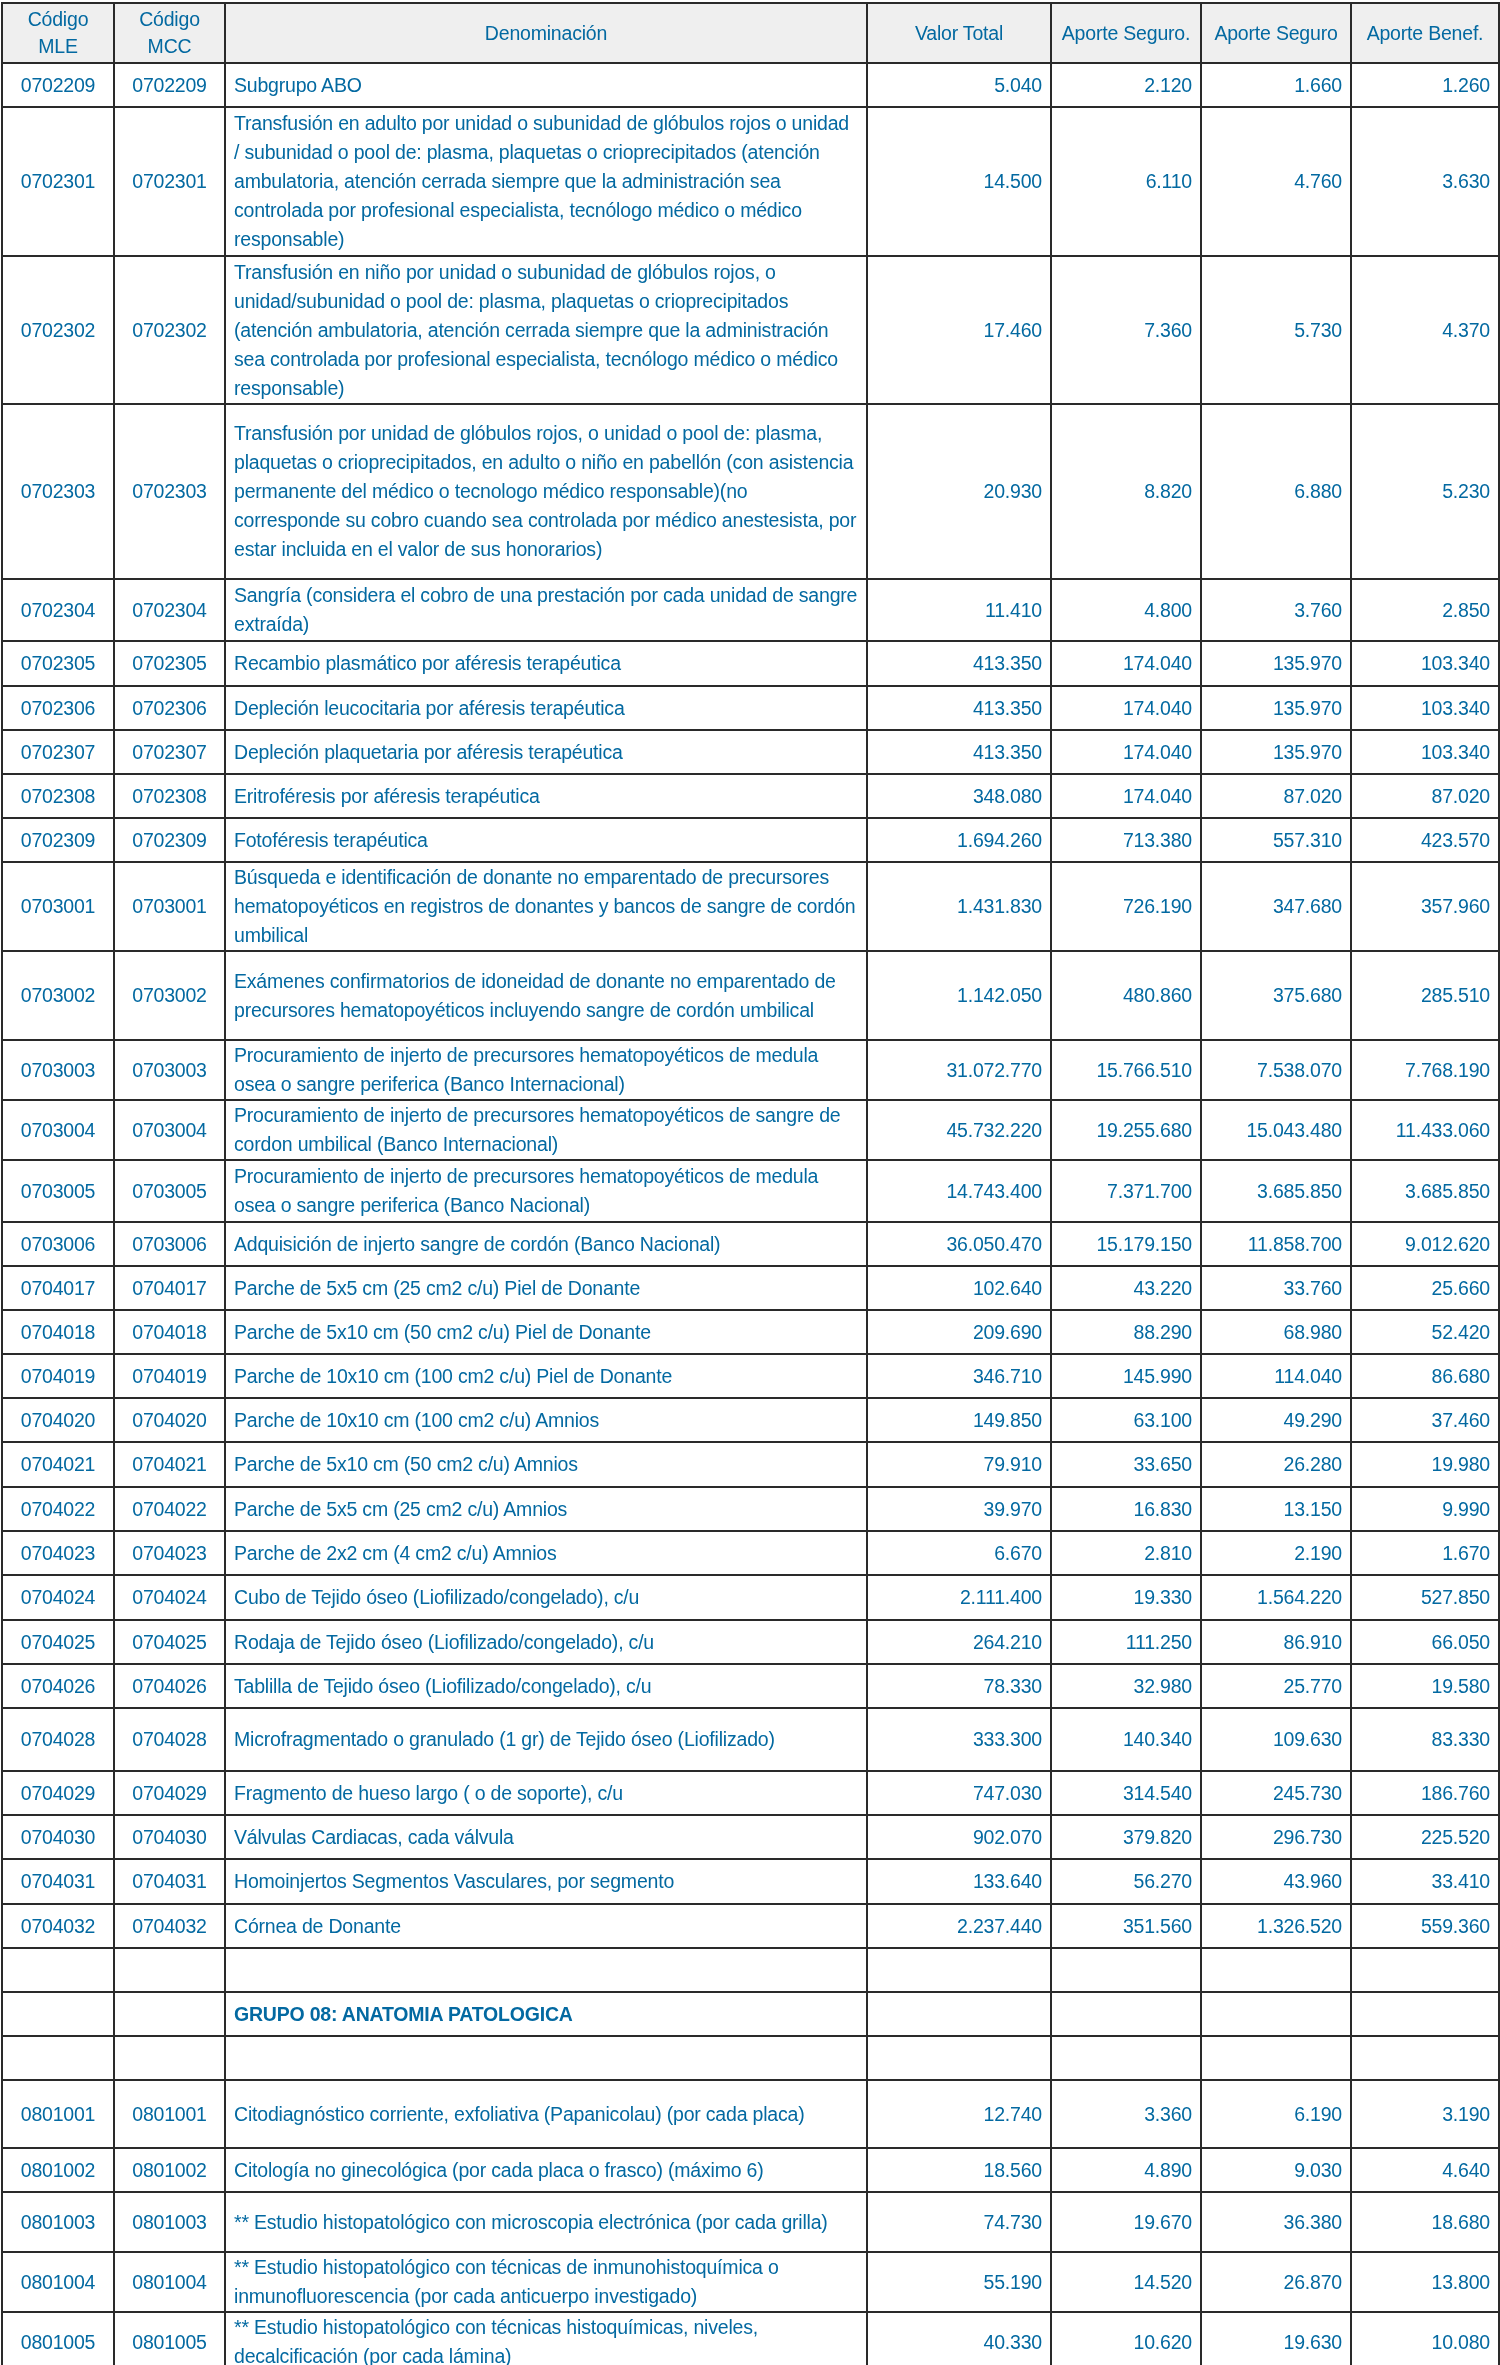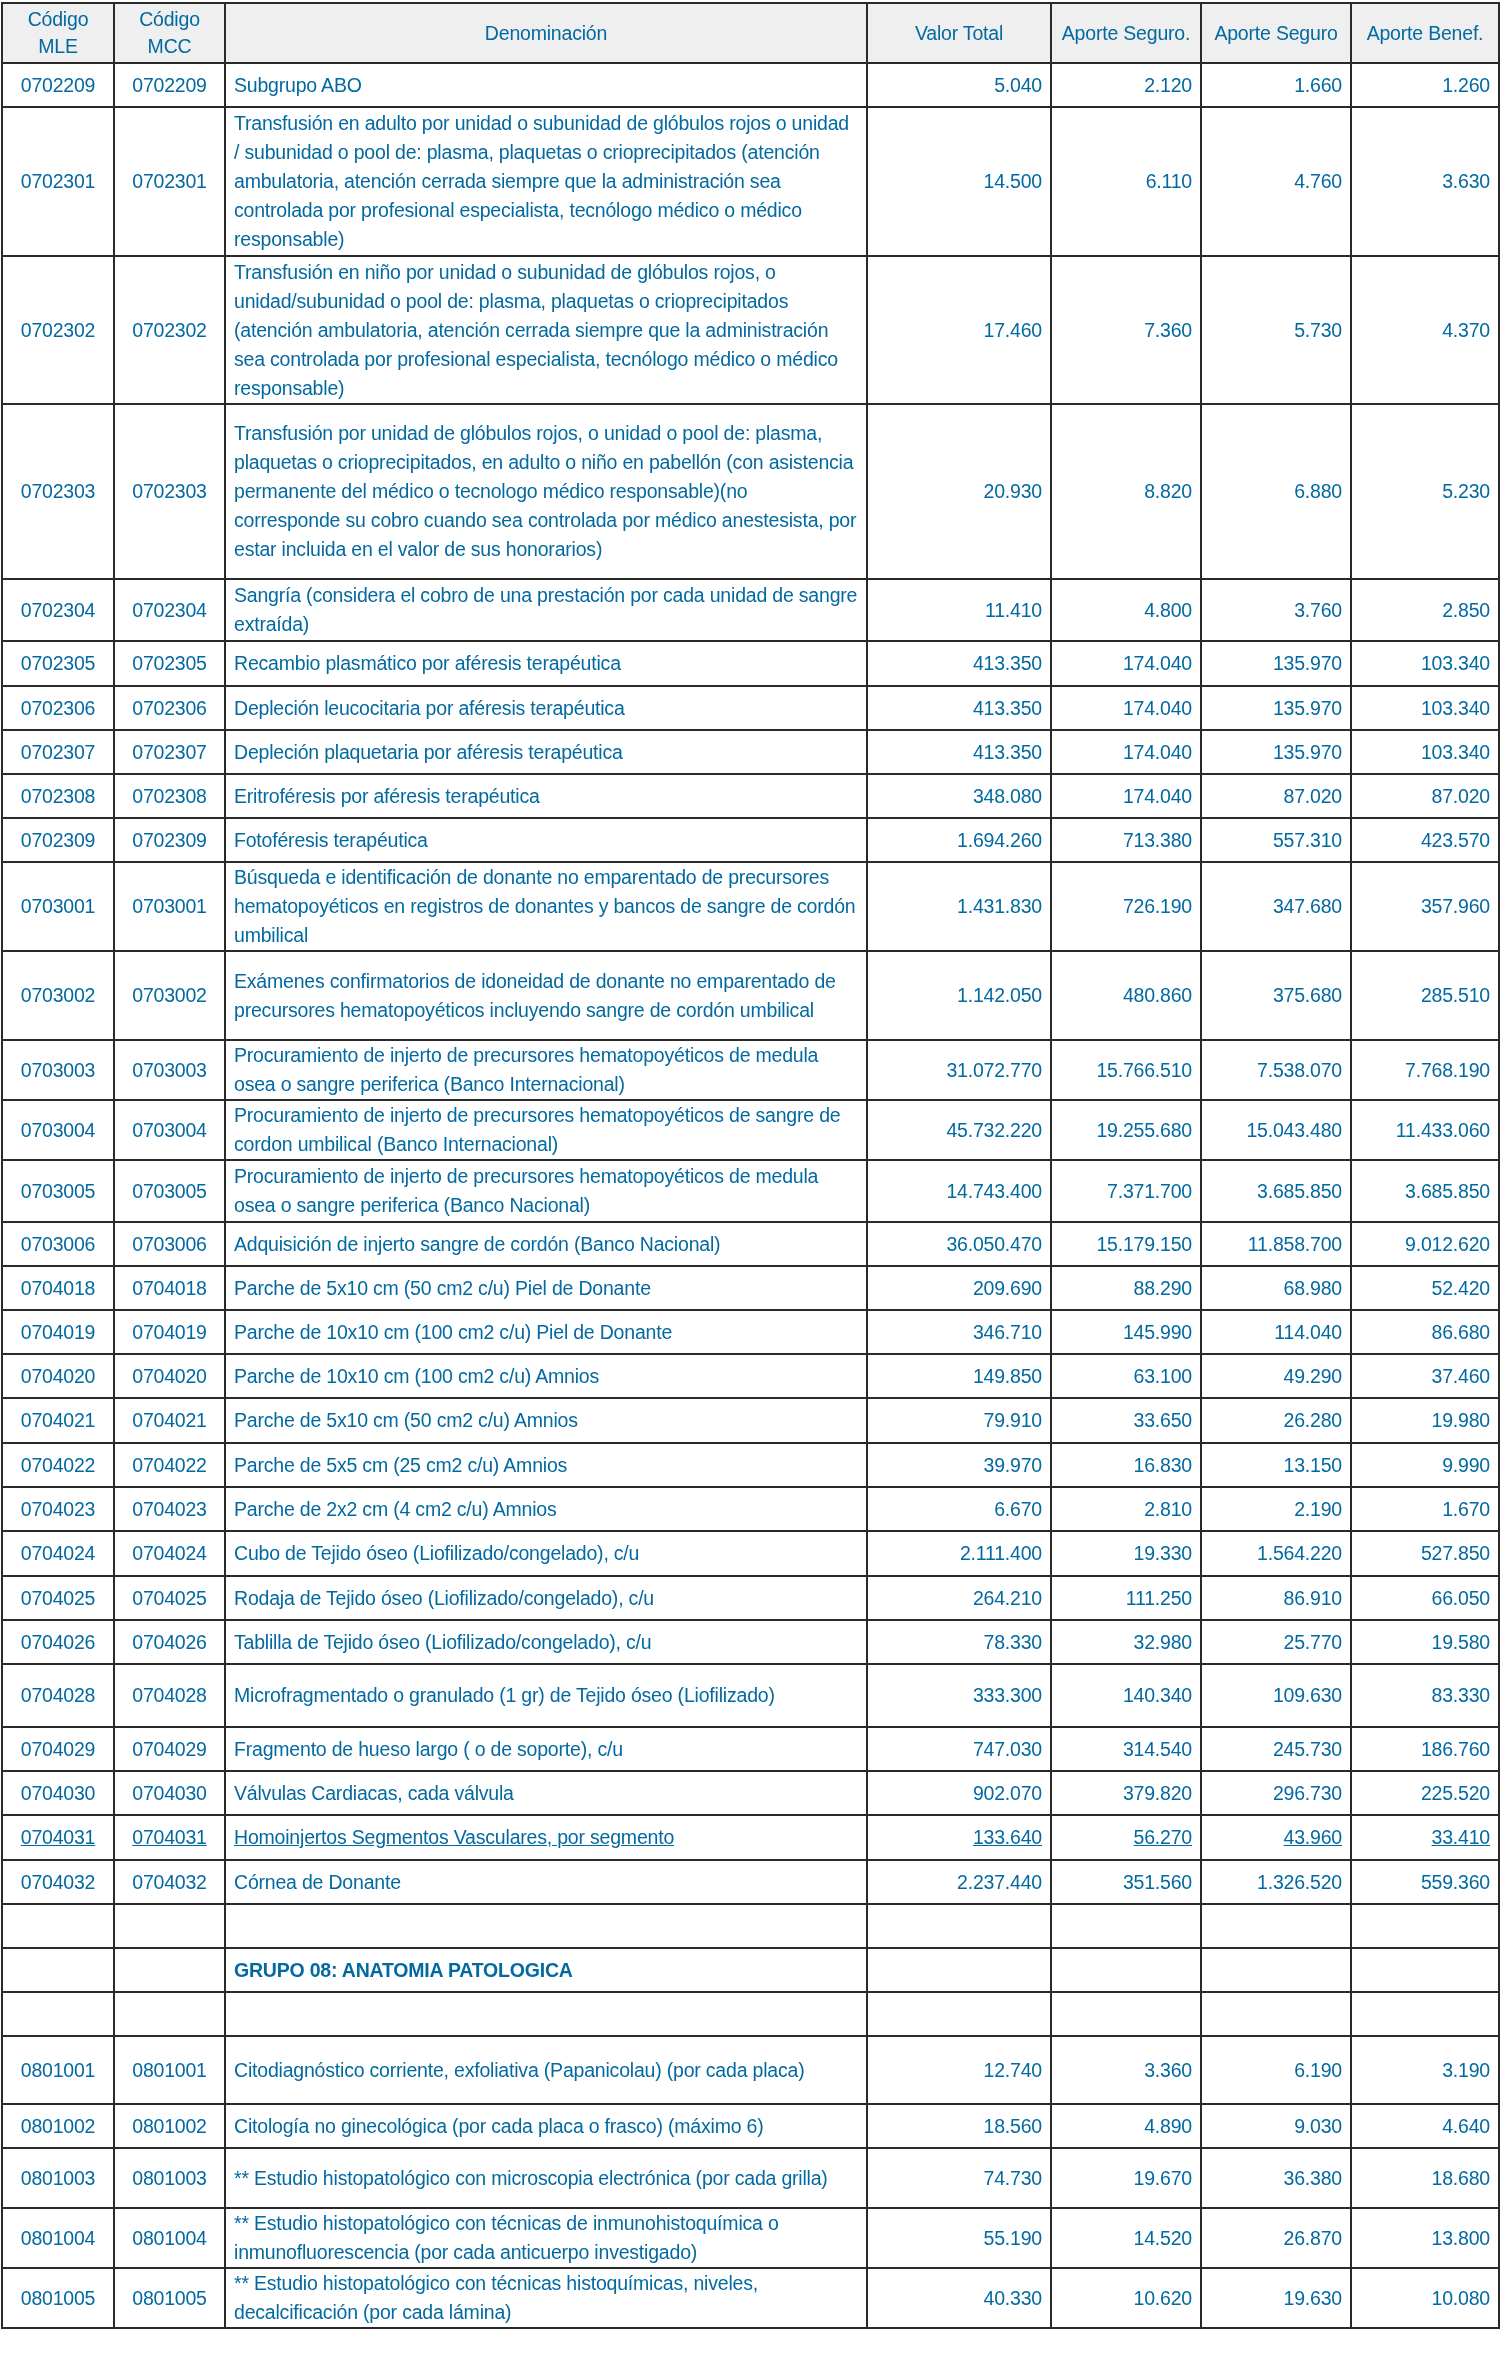--- a/index.html
+++ b/index.html
@@ -203,20 +203,29 @@
       <tr style="height: 44px;">
         <td class="code">0703006</td>
         <td class="code">0703006</td>
         <td class="desc">Adquisición  de injerto sangre de cordón (Banco Nacional)</td>
         <td class="num">36.050.470</td>
         <td class="num">15.179.150</td>
         <td class="num">11.858.700</td>
         <td class="num">9.012.620</td>
       </tr>
       <tr style="height: 44px;">
+        <td class="code">0704017</td>
+        <td class="code">0704017</td>
+        <td class="desc">Parche de 5x5 cm (25 cm2 c/u) Piel de Donante</td>
+        <td class="num">102.640</td>
+        <td class="num">43.220</td>
+        <td class="num">33.760</td>
+        <td class="num">25.660</td>
+      </tr>
+      <tr style="height: 44px;">
         <td class="code">0704018</td>
         <td class="code">0704018</td>
         <td class="desc">Parche de 5x10 cm (50 cm2 c/u) Piel de Donante</td>
         <td class="num">209.690</td>
         <td class="num">88.290</td>
         <td class="num">68.980</td>
         <td class="num">52.420</td>
       </tr>
       <tr style="height: 44px;">
         <td class="code">0704019</td>
@@ -310,21 +319,21 @@
       </tr>
       <tr style="height: 44px;">
         <td class="code">0704030</td>
         <td class="code">0704030</td>
         <td class="desc">Válvulas Cardiacas, cada válvula</td>
         <td class="num">902.070</td>
         <td class="num">379.820</td>
         <td class="num">296.730</td>
         <td class="num">225.520</td>
       </tr>
-      <tr style="height: 45px; text-decoration: underline;">
+      <tr style="height: 45px;">
         <td class="code">0704031</td>
         <td class="code">0704031</td>
         <td class="desc">Homoinjertos Segmentos Vasculares, por segmento</td>
         <td class="num">133.640</td>
         <td class="num">56.270</td>
         <td class="num">43.960</td>
         <td class="num">33.410</td>
       </tr>
       <tr style="height: 44px;">
         <td class="code">0704032</td>

